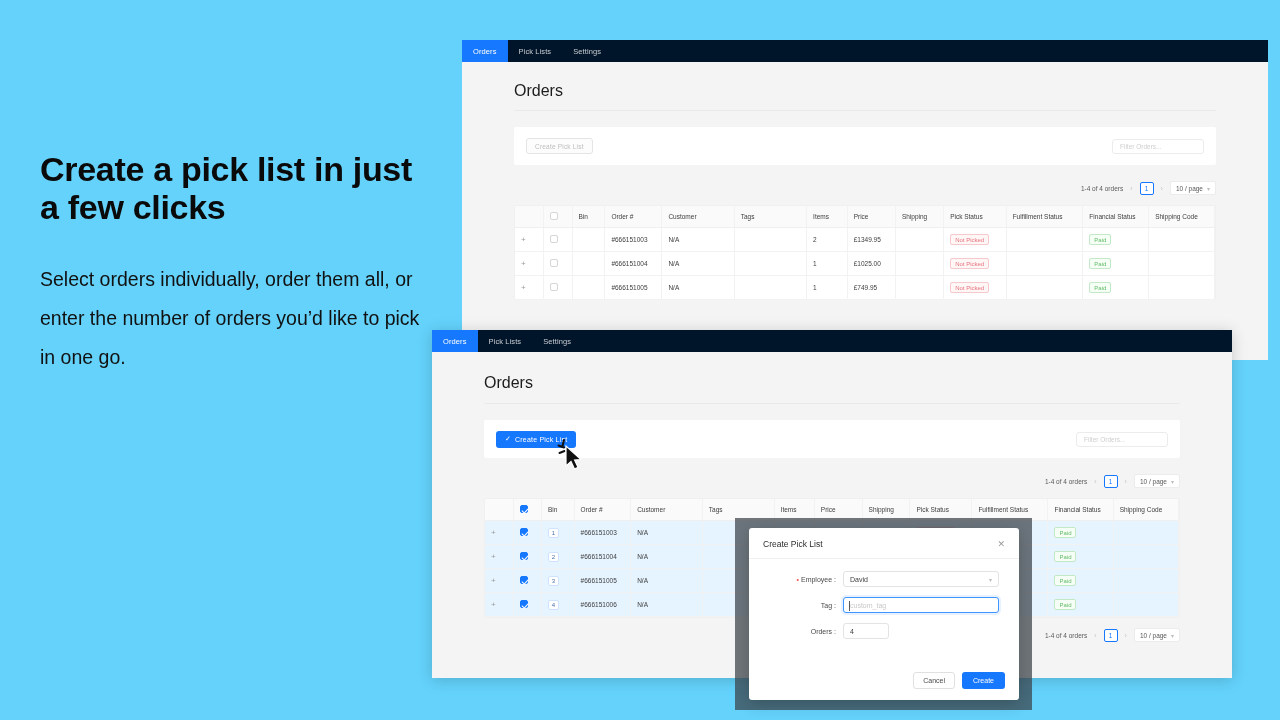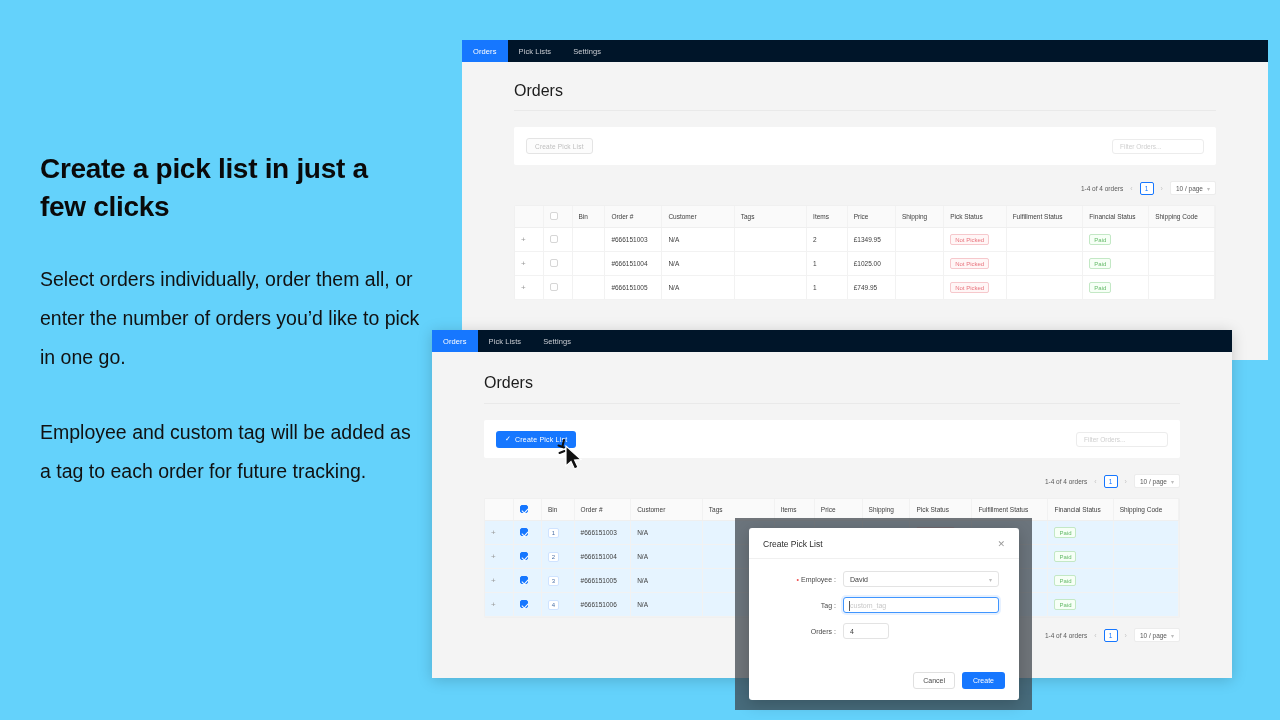--- a/index.html
+++ b/index.html
@@ -6,21 +6,21 @@
   html, body { width: 1280px; height: 720px; overflow: hidden; }
   body {
     background: #64d2fb;
     font-family: "Liberation Sans", sans-serif;
     position: relative;
   }
 
   
   .copy { position: absolute; left: 40px; top: 150px; width: 380px; }
   .copy h1 {
-    font-size: 28px; line-height: 38px; font-weight: bold;
+    font-size: 34px; line-height: 38px; font-weight: bold;
     color: #0a0a0a; letter-spacing: -0.3px; margin-bottom: 34px;
   }
   .copy p {
     font-size: 19.5px; line-height: 39px; color: #111; font-weight: normal;
   }
   .copy p.second { margin-top: 36px; }
 
   
   .app { position: absolute; background: #f4f4f4; overflow: hidden; }
   .navbar {
@@ -174,21 +174,20 @@
 
   
   #cursor { position: absolute; left: 557px; top: 438px; width: 34px; height: 34px; }
 </style>
 </head>
 <body>
 
 <div class="copy">
   <h1>Create a pick list in just a few clicks</h1>
   <p class="first">Select orders individually, order them all, or enter the number of orders you’d like to pick in one go.</p>
-  <p class="second">Employee and custom tag will be added as a tag to each order for future tracking.</p>
 </div>
 
 <div class="app" id="back-window">
   <div class="navbar">
     <div class="nav-item active">
         <span>Orders</span>
       </div>
     <div class="nav-item">
         <span>Pick Lists</span>
       </div>

